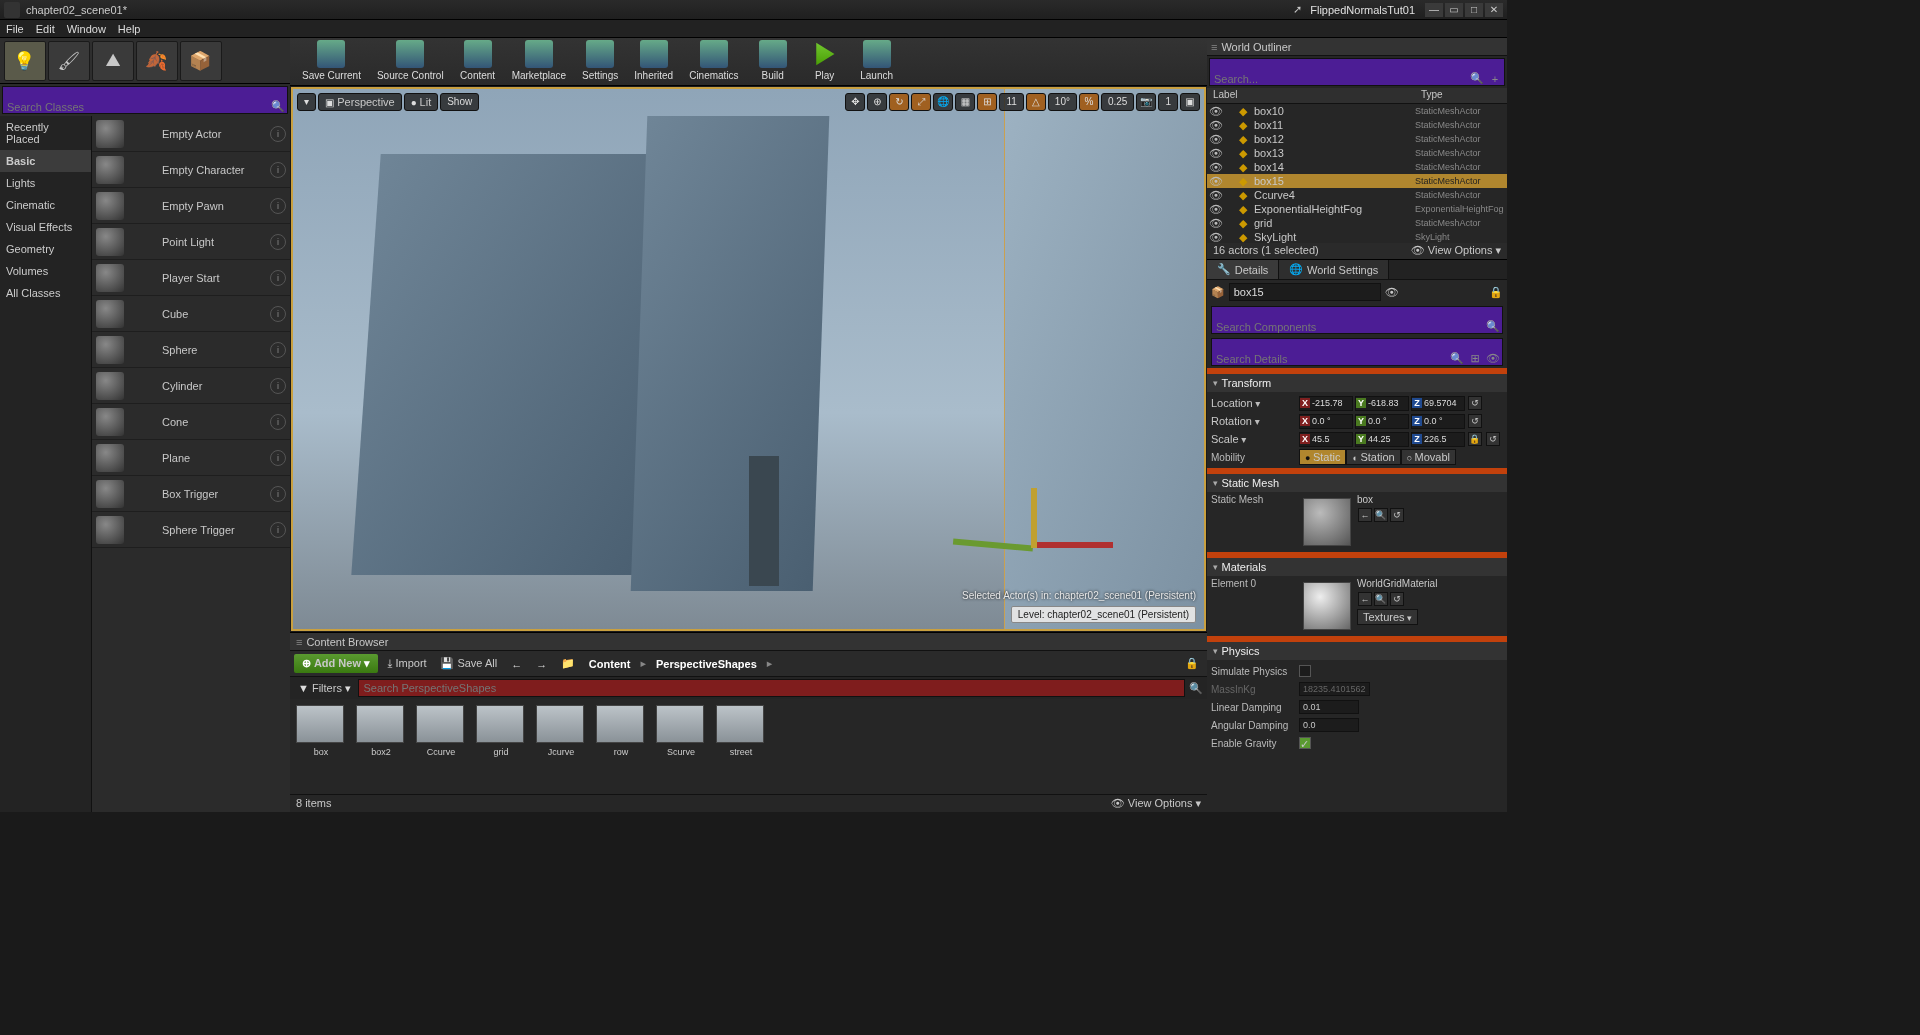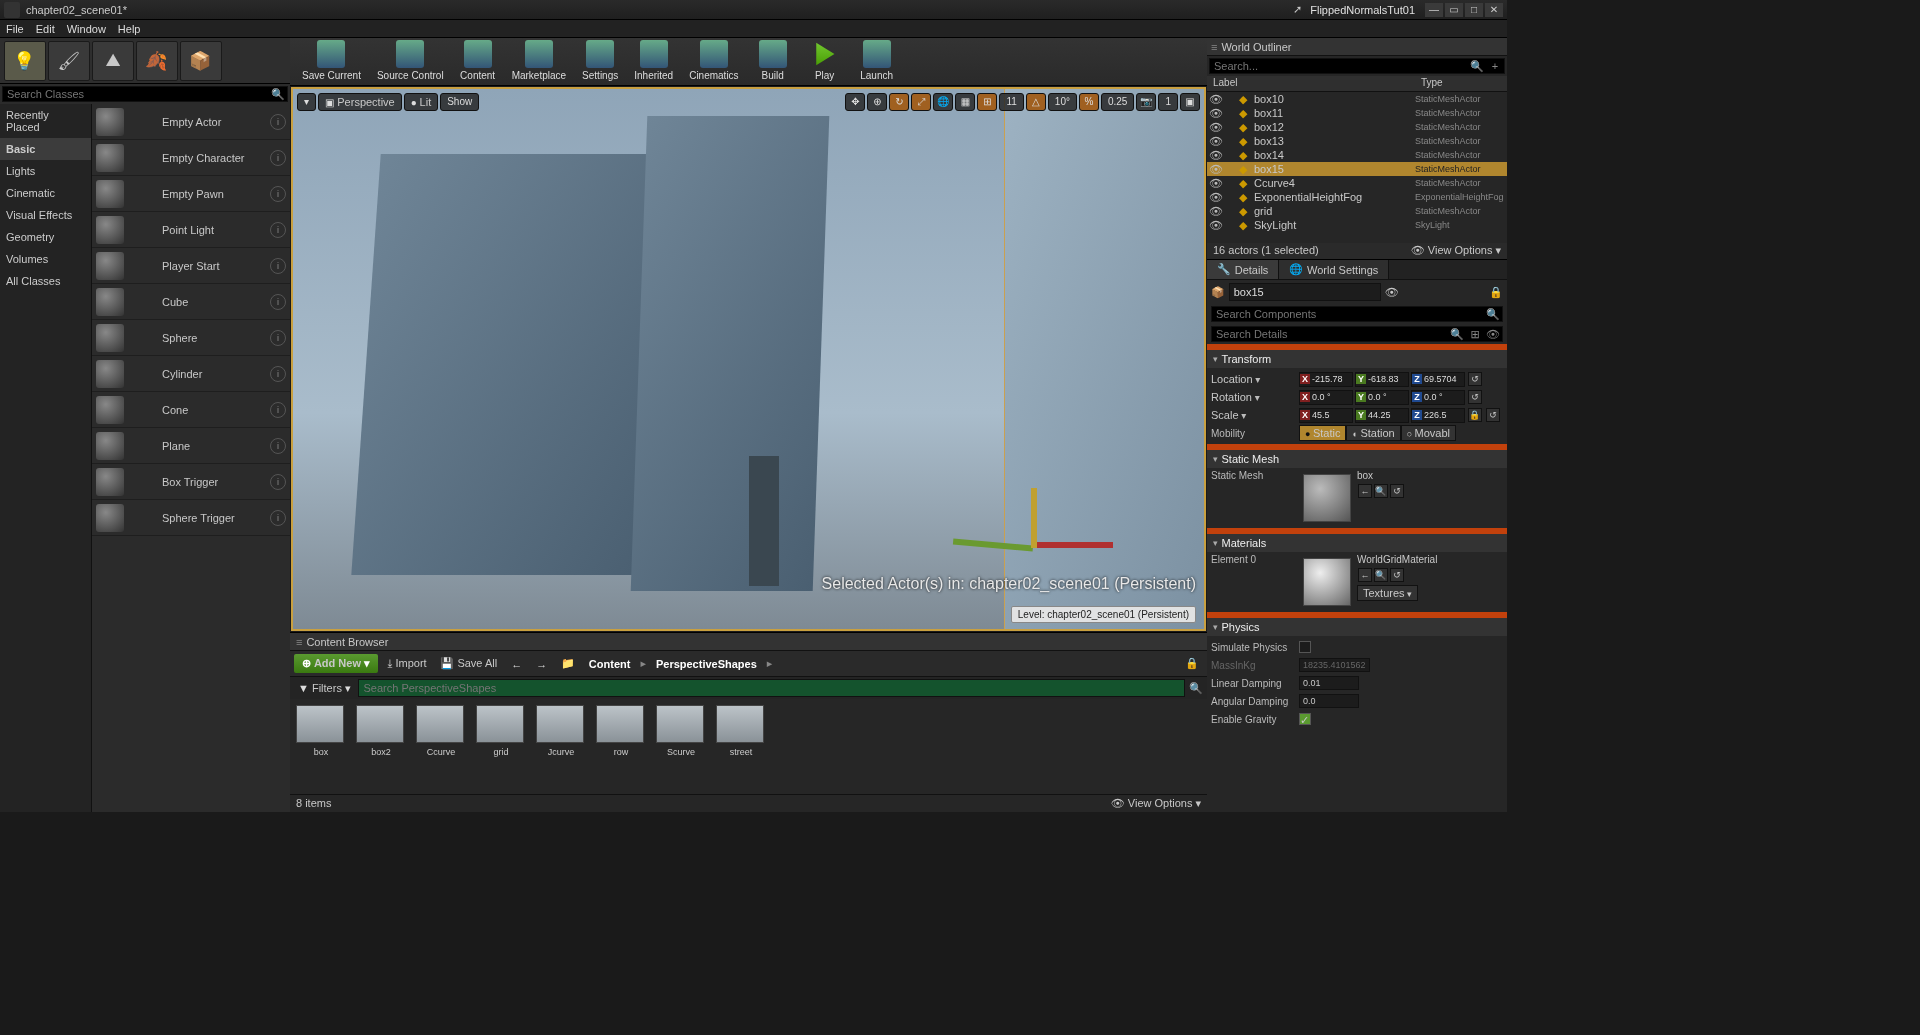--- a/index.html
+++ b/index.html
@@ -22,21 +22,21 @@
 .leftcol { width:290px; display:flex; flex-direction:column; background:#2b2b2b; }
 .centercol { flex:1; display:flex; flex-direction:column; }
 .rightcol { width:300px; display:flex; flex-direction:column; background:#262626; }
 
 
 .modestb { height:46px; background:#2e2e2e; display:flex; align-items:center; padding:2px 4px; gap:2px; border-bottom:1px solid #000; }
 .modebtn { width:42px; height:40px; background:#3a3a3a; border:1px solid #1a1a1a; display:flex; align-items:center; justify-content:center; font-size:18px; border-radius:2px; }
 .modebtn.active { background:#5a5a4a; }
 
 
-.searchrow { display:flex; align-items:center; background:#000000; border:1px solid #111; height:16px; margin:2px; }
+.searchrow { display:flex; align-items:flex-end; background:#4c1d95; border:1px solid #111; height:28px; margin:2px; }
 .searchrow input { flex:1; background:transparent; border:none; outline:none; padding:0 4px; color:#999; font-size:11px; }
 .searchrow .mag { width:18px; text-align:center; color:#888; }
 
 
 .placecats { display:flex; flex:1; overflow:hidden; }
 .catlist { width:92px; background:#232323; border-right:1px solid #111; }
 .catitem { padding:5px 6px; font-size:11px; color:#ccc; }
 .catitem.sel { background:#3c3c3c; font-weight:bold; }
 .actorlist { flex:1; overflow-y:auto; }
 .actorrow { display:flex; align-items:center; height:36px; border-bottom:1px solid #1e1e1e; padding:0 4px; }
@@ -51,21 +51,21 @@
 .tbbtn .txt { font-size:10px; color:#ddd; white-space:nowrap; }
 .tbbtn.play .ic { background:linear-gradient(#7c3,#490); clip-path:polygon(20% 10%,85% 50%,20% 90%); }
 
 
 .viewport { flex:1; position:relative; background:linear-gradient(180deg,#8fa5b8 0%,#a9bccb 60%,#7e8a94 100%); border:2px solid #c9a040; margin:1px; overflow:hidden; }
 .vptb { position:absolute; top:4px; left:4px; display:flex; gap:2px; }
 .vpbtn { background:rgba(40,40,40,.85); border:1px solid #111; padding:2px 6px; border-radius:3px; font-size:10px; color:#ddd; }
 .vptb-r { position:absolute; top:4px; right:4px; display:flex; gap:2px; }
 .vpbtn.sq { width:20px; padding:2px 0; text-align:center; }
 .vpbtn.or { background:#a06020; }
-.vpinfo { position:absolute; right:8px; bottom:36px; font-size:16px; color:#e8e8e8; text-shadow:0 0 3px #000; }
+.vpinfo { position:absolute; right:8px; bottom:28px; font-size:10px; color:#e8e8e8; text-shadow:0 0 3px #000; }
 .vplevel { position:absolute; right:8px; bottom:6px; background:rgba(230,230,230,.95); color:#222; padding:2px 6px; border:1px solid #888; font-size:10px; border-radius:2px; }
 .building { position:absolute; background:linear-gradient(120deg,#6f8597,#4a5f71); }
 .b1 { left:8%; top:12%; width:32%; height:78%; transform:skewX(-4deg); }
 .b2 { left:38%; top:5%; width:20%; height:88%; transform:skewX(-2deg); }
 .b3 { right:0; top:0; width:22%; height:100%; background:linear-gradient(110deg,#9db2c2,#7c91a2); border-left:1px solid #caa050; }
 .pillar { position:absolute; left:50%; bottom:8%; width:30px; height:130px; background:#3a4750; }
 .gizmo { position:absolute; right:10%; bottom:15%; width:120px; height:70px; }
 .gizmo .ax { position:absolute; width:80px; height:6px; }
 .gizmo .axx { background:#b03030; bottom:0; left:40px; }
 .gizmo .axy { background:#6a9a30; bottom:0; left:-40px; transform:rotate(5deg); }
@@ -74,21 +74,21 @@
 
 .cbpanel { height:180px; background:#262626; border-top:1px solid #000; display:flex; flex-direction:column; }
 .cbhdr { height:18px; background:#333; padding:2px 6px; font-size:11px; border-bottom:1px solid #111; display:flex; align-items:center; }
 .cbhdr .grip { margin-right:4px; color:#888; }
 .cbtb { height:26px; display:flex; align-items:center; gap:6px; padding:2px 4px; background:#2a2a2a; border-bottom:1px solid #111; }
 .addnew { background:linear-gradient(#5a9a30,#3a7a10); color:#fff; padding:3px 8px; border-radius:2px; font-weight:bold; }
 .cbnavbtn { color:#ddd; padding:2px 4px; }
 .crumb { color:#fff; font-weight:bold; padding:0 4px; }
 .crumbsep { color:#888; }
 .cbfilter { height:22px; display:flex; align-items:center; gap:4px; padding:2px 4px; background:#242424; }
-.cbfilter input { flex:1; background:#14532d; border:1px solid #111; padding:2px 4px; color:#999; outline:none; max-width:900px; }
+.cbfilter input { flex:1; background:#7f1d1d; border:1px solid #111; padding:2px 4px; color:#999; outline:none; max-width:900px; }
 .assets { flex:1; display:flex; gap:10px; padding:6px; overflow-x:auto; }
 .asset { width:50px; text-align:center; }
 .asset .thumb { width:48px; height:38px; background:linear-gradient(#bcc3c8,#8a9298); border:1px solid #444; }
 .asset .nm { font-size:9px; color:#ccc; margin-top:4px; white-space:nowrap; overflow:hidden; text-overflow:ellipsis; }
 .cbstatus { height:18px; padding:2px 6px; font-size:10px; color:#aaa; display:flex; justify-content:space-between; border-top:1px solid #111; }
 
 
 .outliner { height:222px; display:flex; flex-direction:column; border-bottom:1px solid #000; }
 .panelhdr { height:18px; background:#333; padding:2px 4px; display:flex; align-items:center; font-size:11px; border-bottom:1px solid #111; }
 .panelhdr .grip { margin-right:4px; color:#888; }

